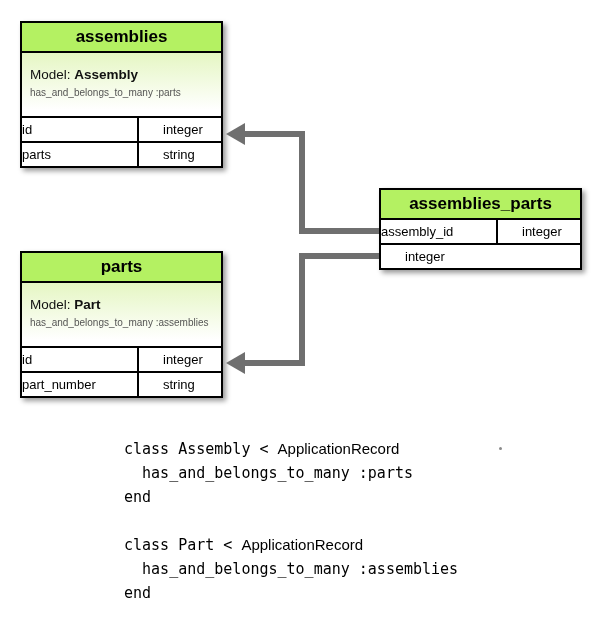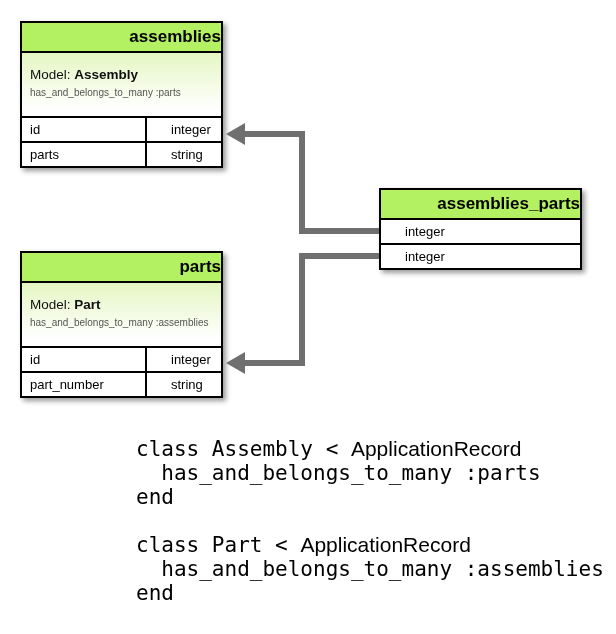--- a/index.html
+++ b/index.html
@@ -21,56 +21,55 @@
     box-shadow: 3px 3px 5px rgba(0,0,0,0.40);
     box-sizing: content-box;
   }
   #tbl-assemblies { left: 20px;  top: 21px;  }
   #tbl-parts      { left: 20px;  top: 251px; }
   #tbl-join       { left: 379px; top: 188px; }
 
   .tbl-header {
     height: 28px;
     line-height: 28px;
-    text-align: right;
+    text-align: center;
     font-weight: bold;
     font-size: 17px;
     color: #000000;
     background: #b4f162;
     border-bottom: 2px solid #000000;
   }
   .tbl-model {
     height: 65px;
     box-sizing: border-box;
     border-bottom: 2px solid #000000;
     background: linear-gradient(to bottom, #e5f6c3, #ffffff 90%);
     padding: 13px 6px 0 8px;
   }
   .model-line { font-size: 13.5px; color: #111111; line-height: 17px; }
   .model-line .model-name { font-weight: bold; }
   .assoc-line { font-size: 10px; color: #555555; margin-top: 4px; white-space: nowrap; }
 
   .tbl-row { display: flex; height: 23px; line-height: 23px; font-size: 13px; color: #000000; background: #ffffff; }
   .tbl-row + .tbl-row { border-top: 2px solid #000000; }
-  .cell-name { width: 115px; padding-left: 8px; border-right: 2px solid #000000; box-sizing: content-box; overflow: hidden; }
+  .cell-name { width: 115px; border-right: 2px solid #000000; box-sizing: content-box; overflow: hidden; }
   .cell-type { flex: 1; padding-left: 24px; overflow: hidden; }
 
   
   .connectors { position: absolute; left: 0; top: 0; pointer-events: none; }
 
   
   .code {
     position: absolute;
     left: 124px;
     top: 437px;
     font-family: "DejaVu Sans Mono", monospace;
-    font-size: 21px;
+    font-size: 15px;
     line-height: 24px;
     color: #000000;
-    margin-left: 12px;
   }
   .code-line { white-space: pre; }
   .code .sans { font-family: "Liberation Sans", sans-serif; }
   .code-gap { height: 24px; }
 
   .stray-dot {
     position: absolute;
     left: 499px;
     top: 447px;
     width: 3px;
@@ -112,20 +111,21 @@
     </div>
     <div class="tbl-row">
       <span class="cell-name">part_number</span>
       <span class="cell-type">string</span>
     </div>
   </div>
 
   <div class="db-table" id="tbl-join">
     <div class="tbl-header">assemblies_parts</div>
     <div class="tbl-row">
+      <span class="cell-name">assembly_id</span>
       <span class="cell-type">integer</span>
     </div>
     <div class="tbl-row">
       <span class="cell-type">integer</span>
     </div>
   </div>
 
   <svg class="connectors" width="616" height="634" viewBox="0 0 616 634" aria-hidden="true">
     <polyline points="379,231 302,231 302,134 245,134" fill="none" stroke="#6f6f6f" stroke-width="6"></polyline>
     <polygon points="245,123 245,145 226,134" fill="#6f6f6f"></polygon>

